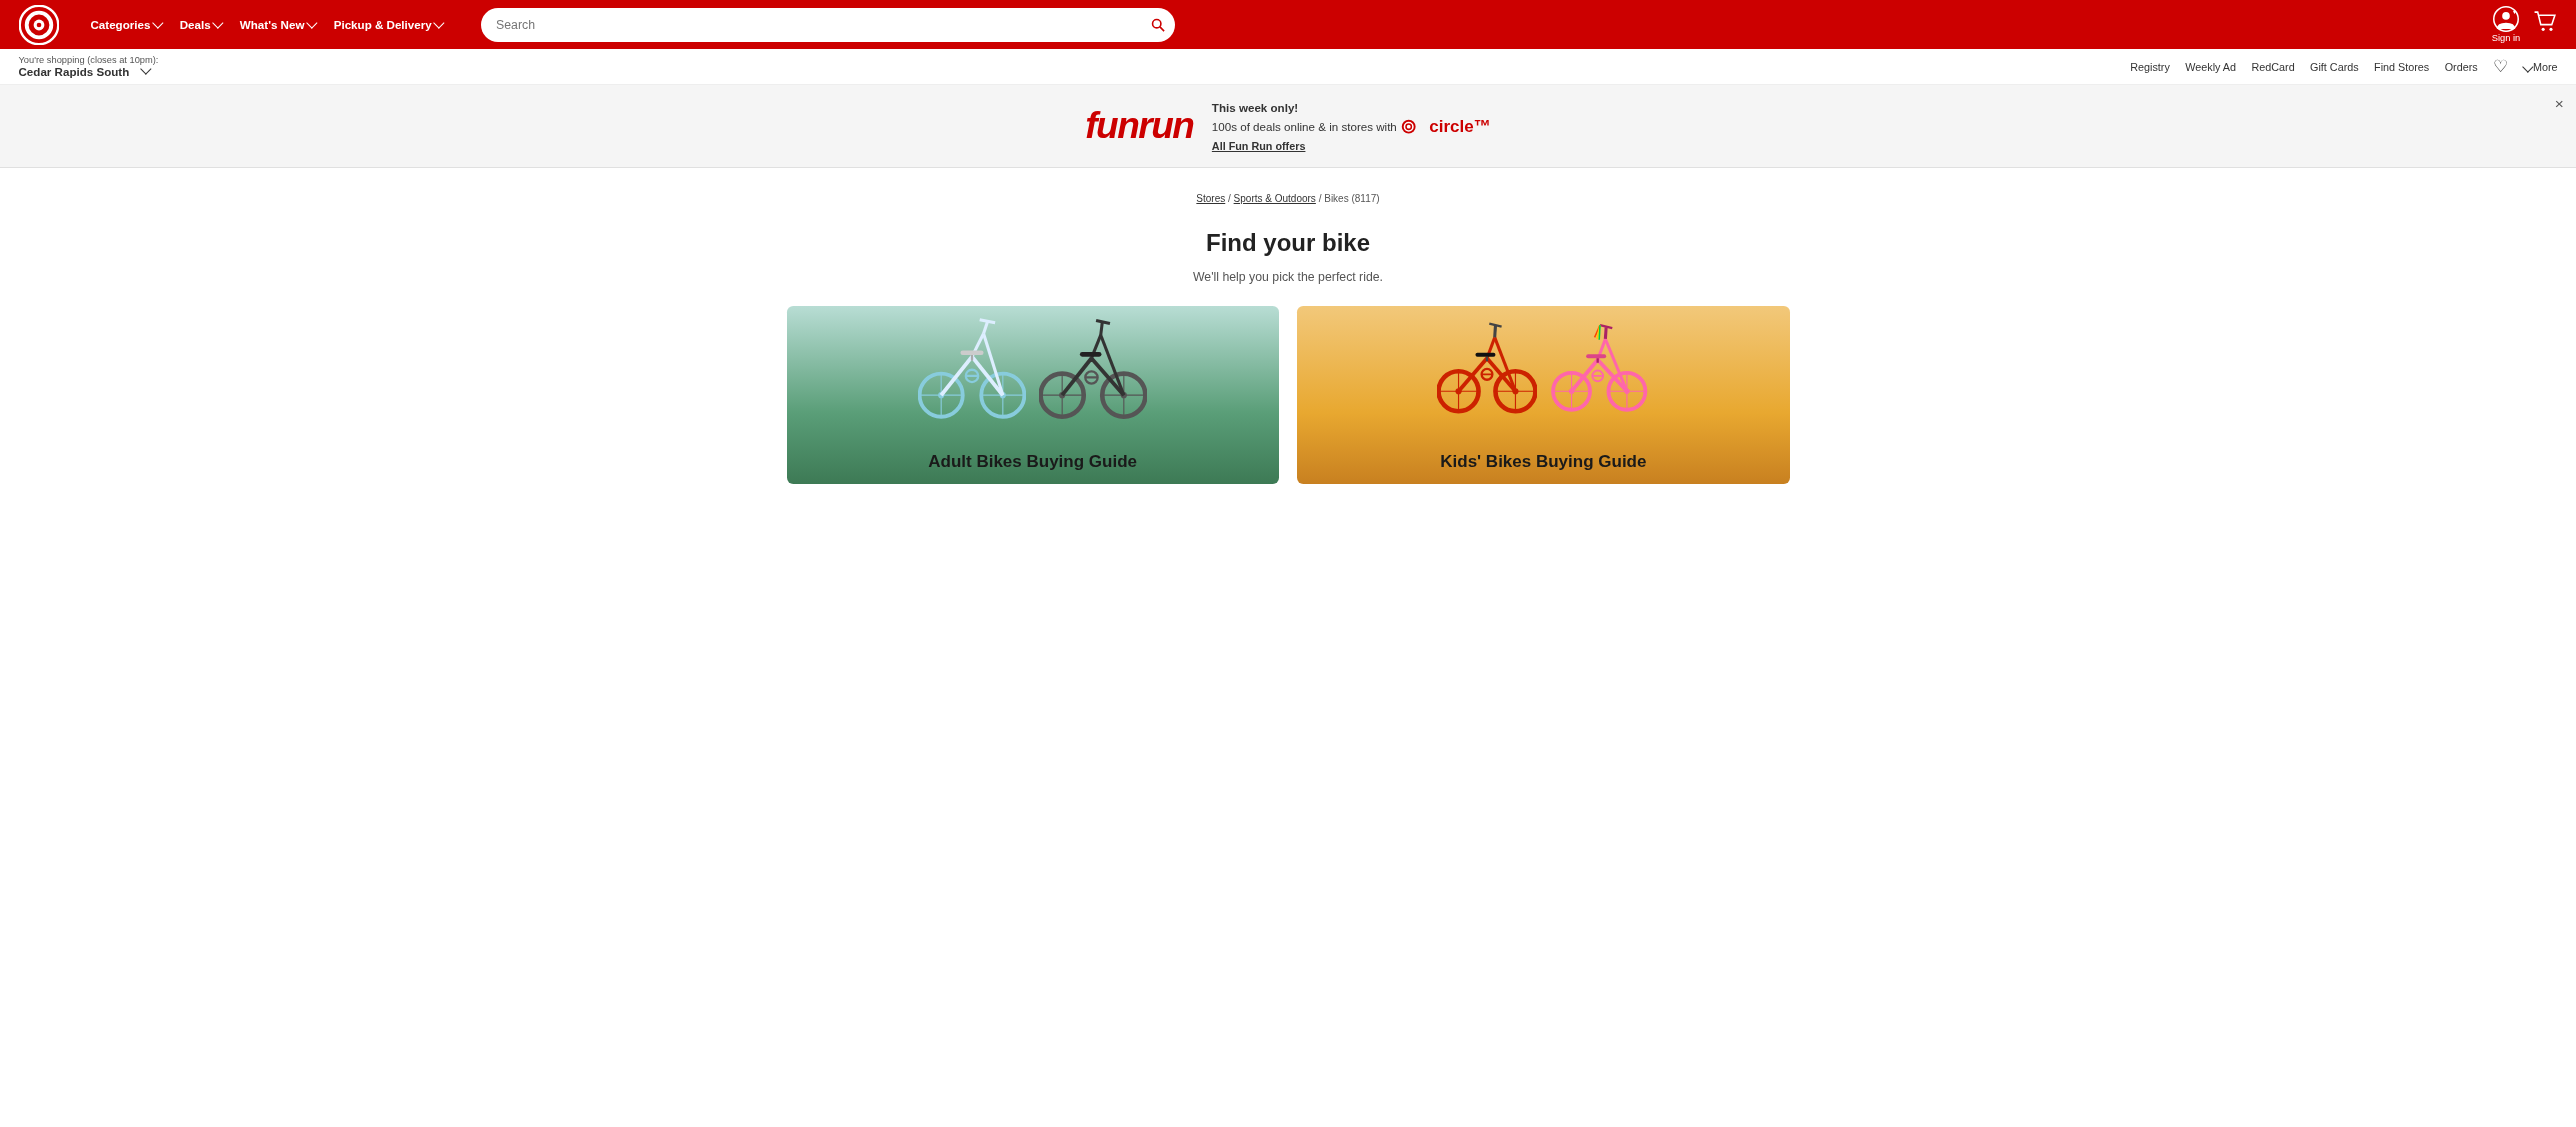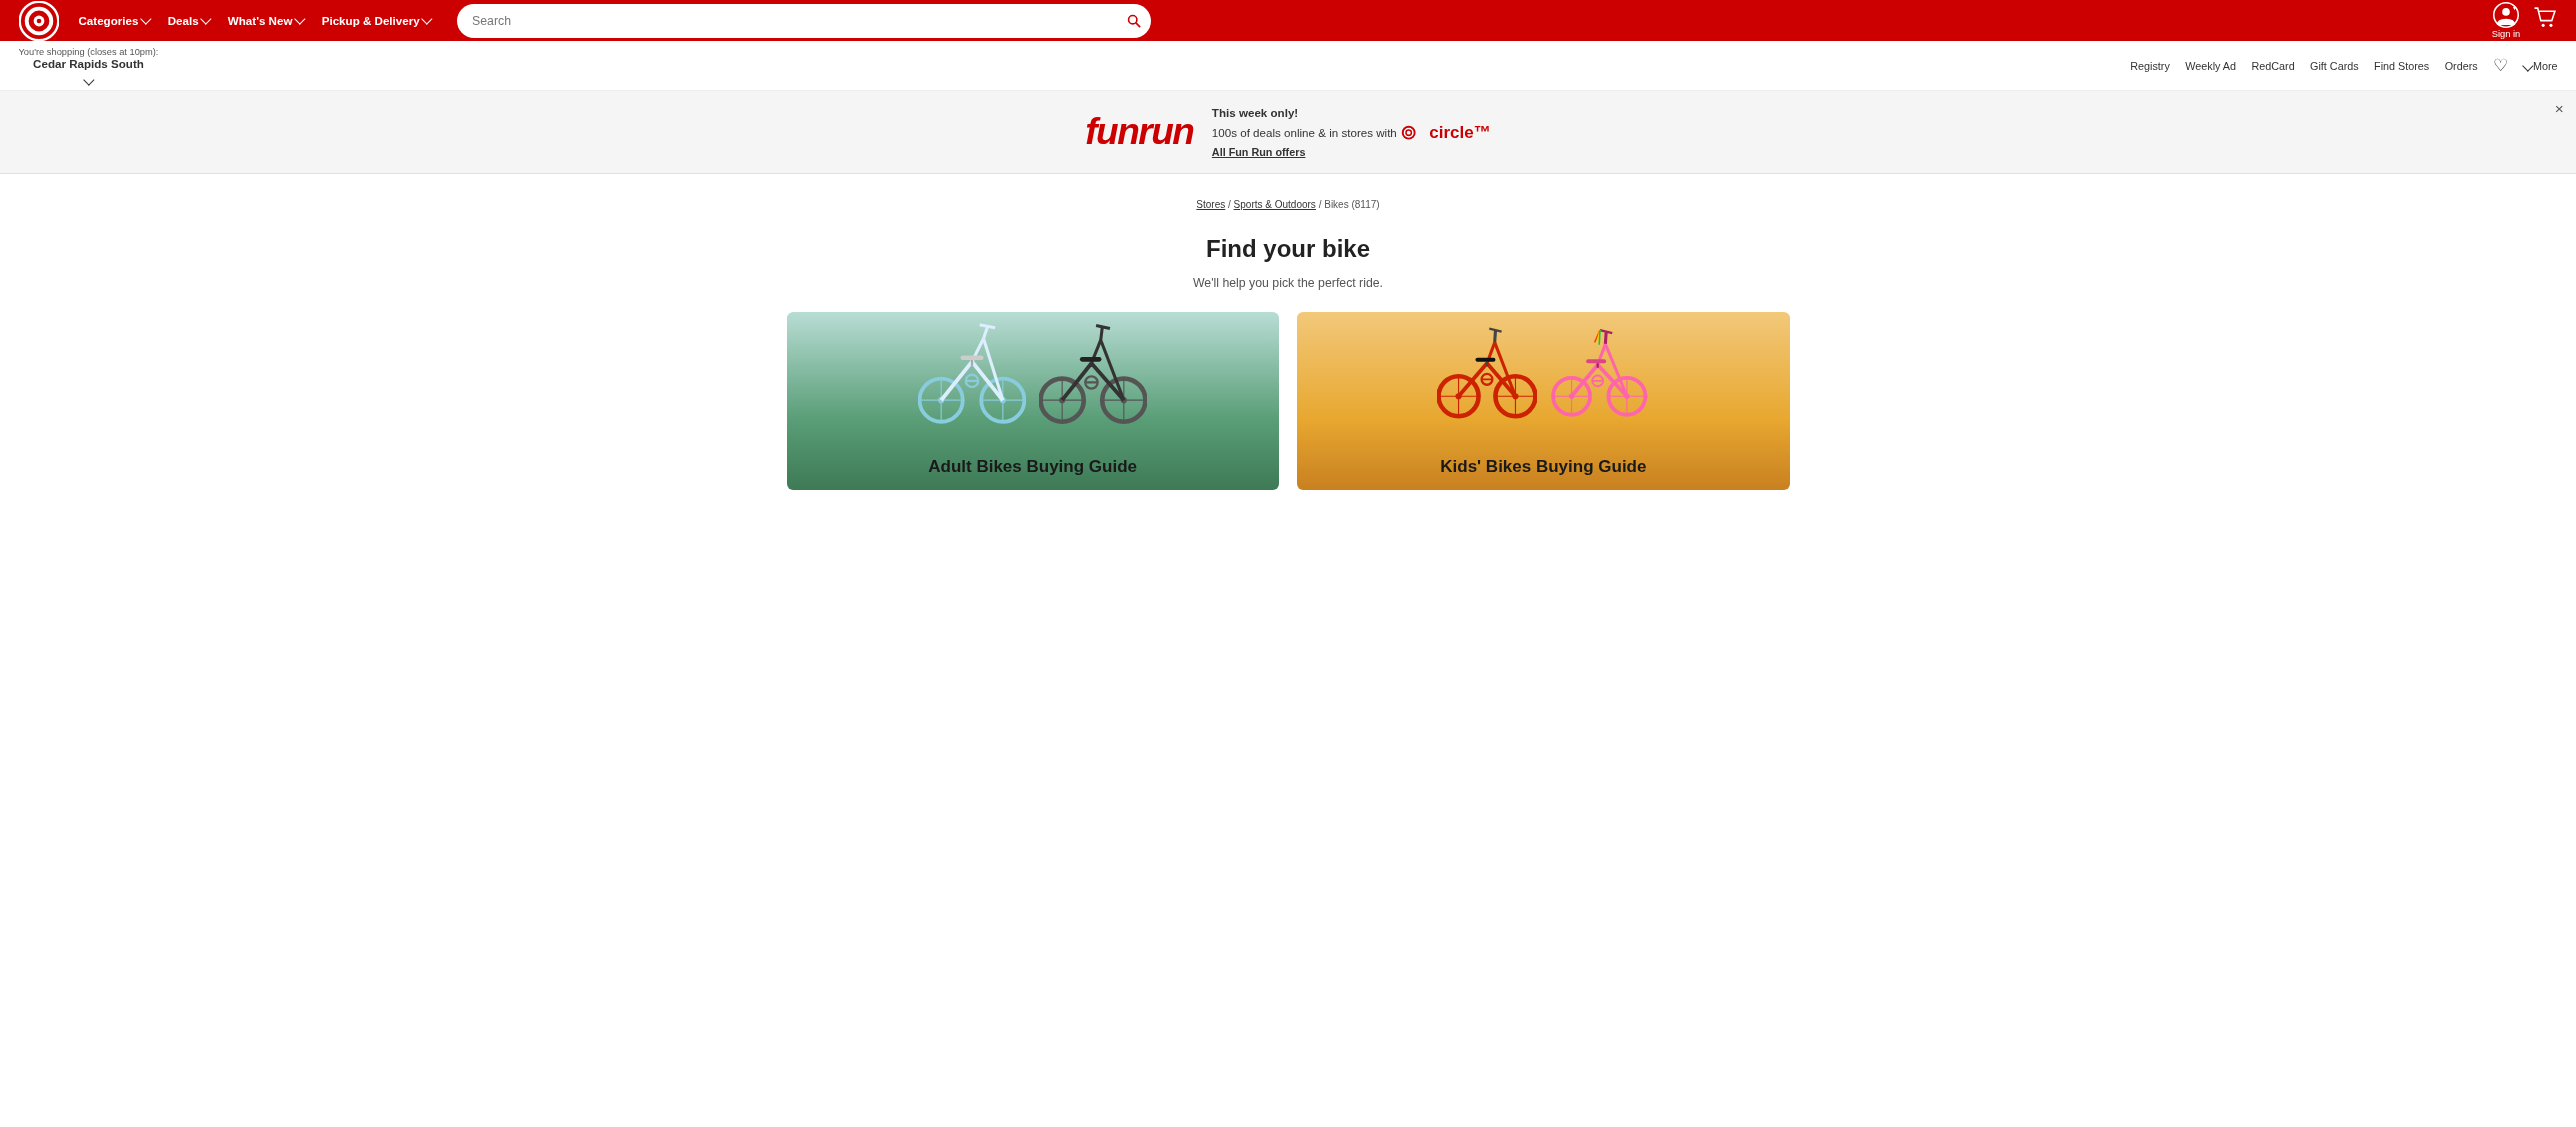--- a/index.html
+++ b/index.html
@@ -4,22 +4,22 @@
   <style>
     * { margin: 0; padding: 0; box-sizing: border-box; }
     body { font-family: -apple-system, BlinkMacSystemFont, 'Helvetica Neue', Helvetica, Arial, sans-serif; background: #fff; }
 
     
     .header {
       background: #cc0000;
       padding: 0 18.5px;
       display: flex;
       align-items: center;
-      height: 41px;
-      gap: 0;
+      height: 49px;
+      gap: 12px;
       justify-content: flex-end;
     }
     .logo {
       width: 40px;
       height: 40px;
       flex-shrink: 0;
       margin-right: 12.3px;
       cursor: pointer;
     }
 
@@ -122,23 +122,21 @@
     .store-info .shopping-at {
       color: #555;
       font-size: 9.3px;
     }
     .store-name {
       color: #333;
       font-weight: 700;
       font-size: 11.6px;
       cursor: pointer;
       display: flex;
-      align-items: center;
-      gap: 6px;
-      flex-direction: column;
+      gap: 13px;
     }
     .sub-nav {
       display: flex;
       align-items: center;
       gap: 15.4px;
     }
     .sub-nav-link {
       color: #333;
       font-size: 10.8px;
       cursor: pointer;

